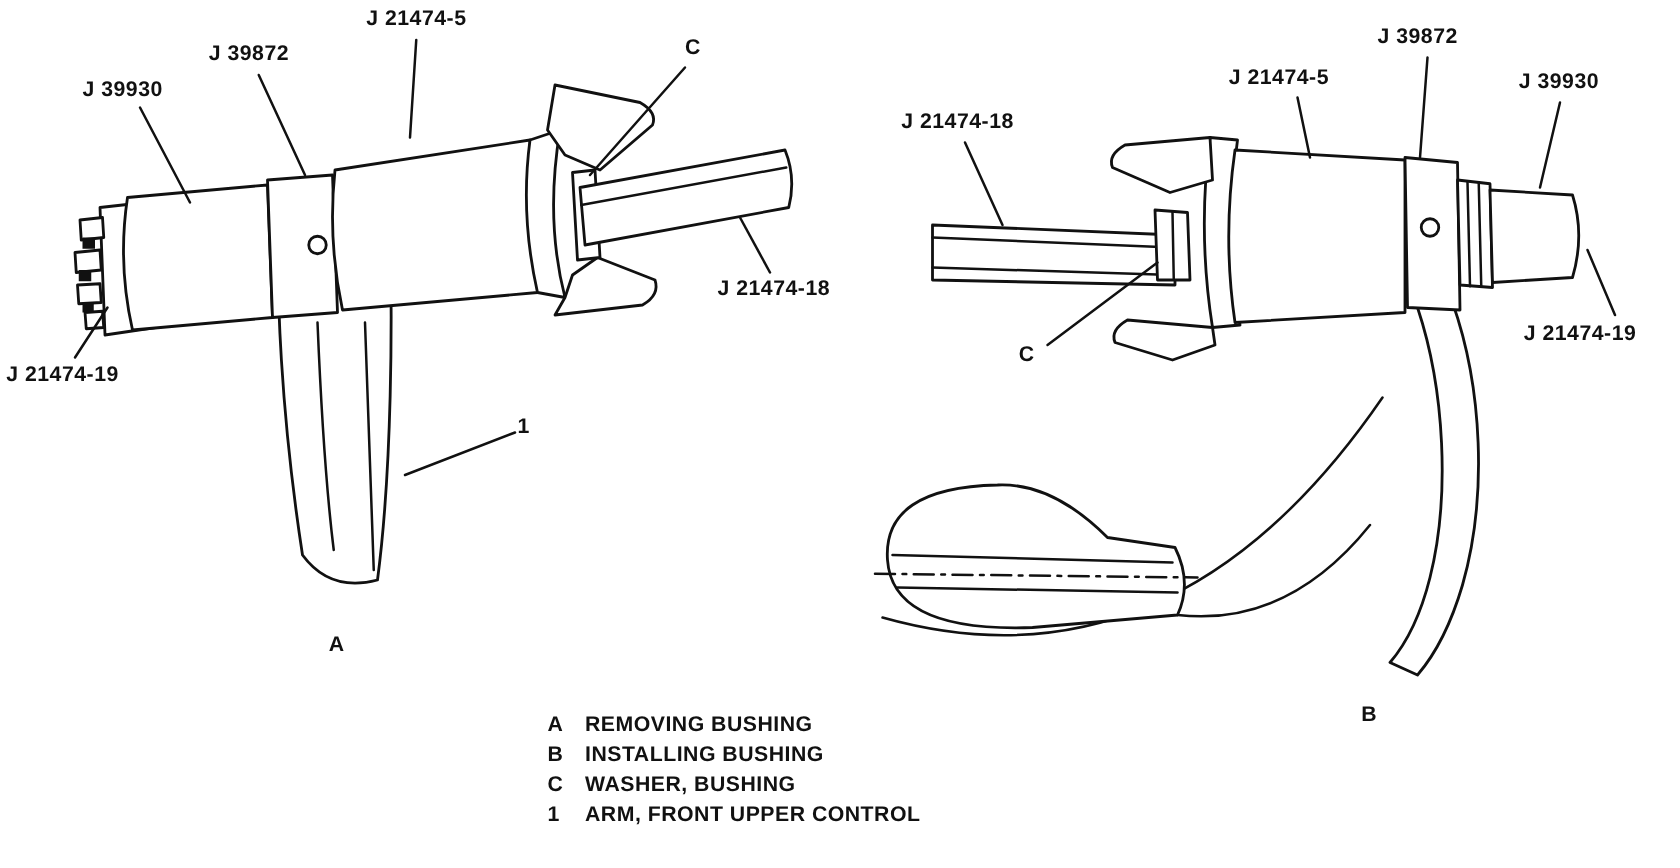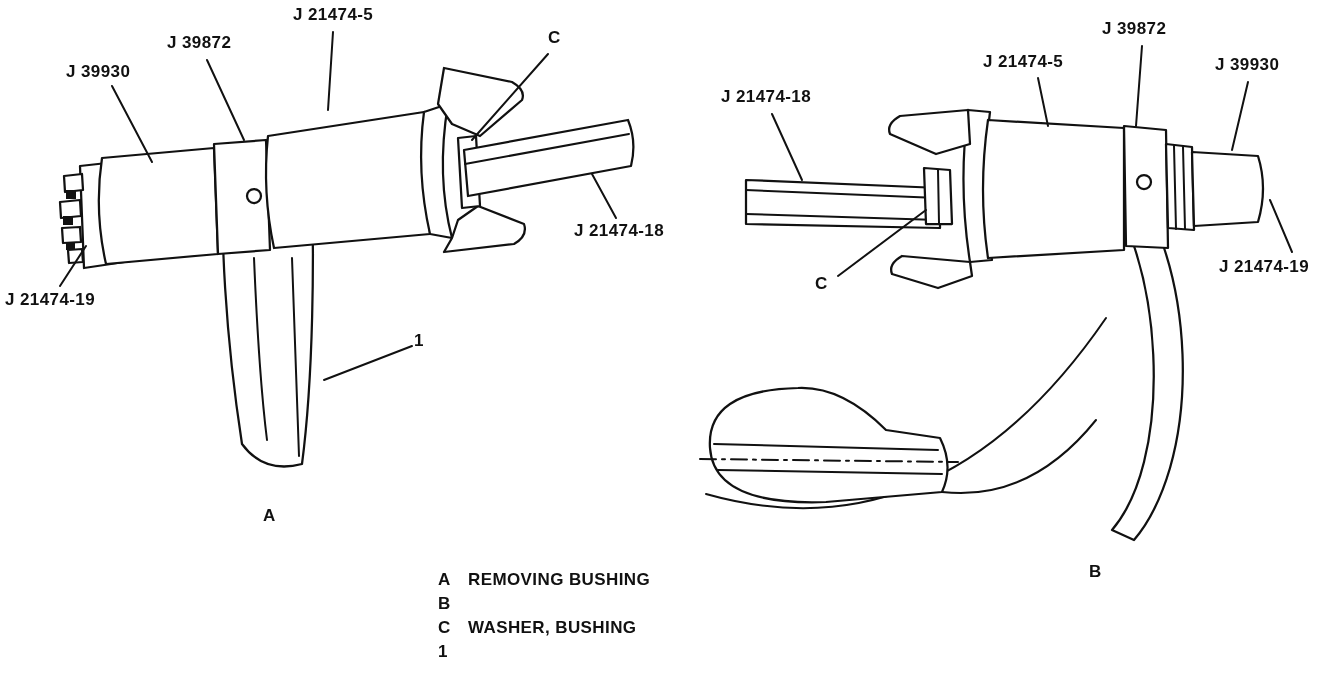--- a/index.html
+++ b/index.html
@@ -175,23 +175,25 @@
   <div class="callout" style="left:815px;  top:274px;">C</div>
   <div class="viewletter" style="left:1089px; top:562px;">B</div>
 
   <div class="legend">
     <div class="legend-row">
       <span class="legend-key">A</span>
       <span class="legend-desc">REMOVING BUSHING</span>
     </div>
     <div class="legend-row">
       <span class="legend-key">B</span>
+      <span class="legend-desc">INSTALLING BUSHING</span>
     </div>
     <div class="legend-row">
       <span class="legend-key">C</span>
       <span class="legend-desc">WASHER, BUSHING</span>
     </div>
     <div class="legend-row">
       <span class="legend-key">1</span>
+      <span class="legend-desc">ARM, FRONT UPPER CONTROL</span>
     </div>
   </div>
 
 </div>
 
 </body></html>

